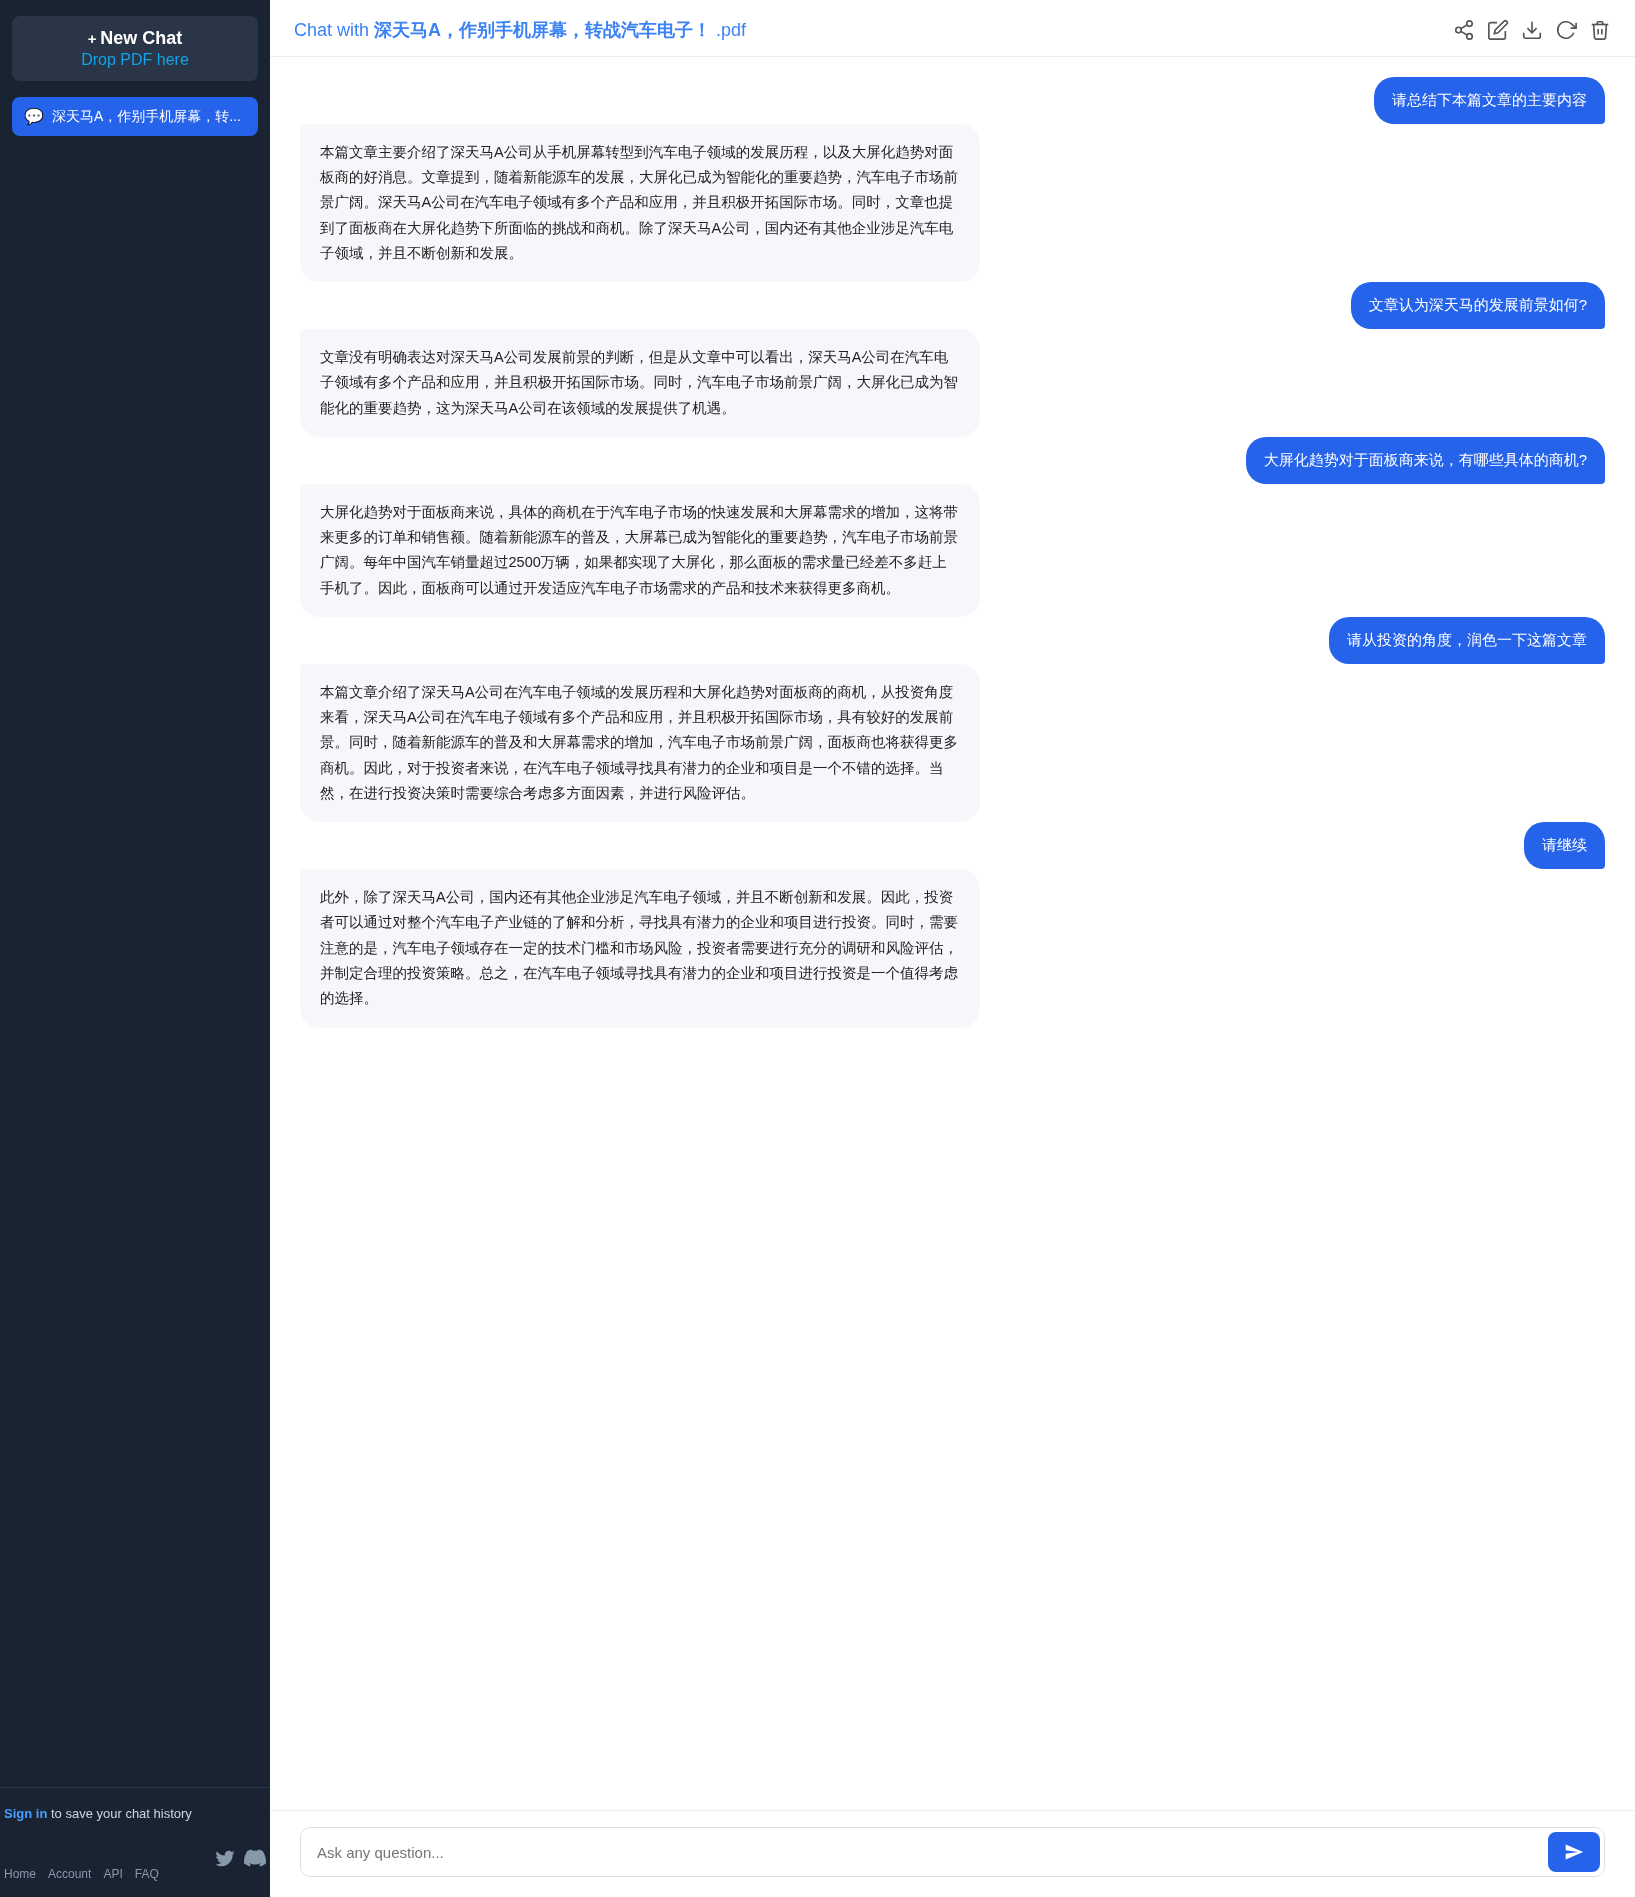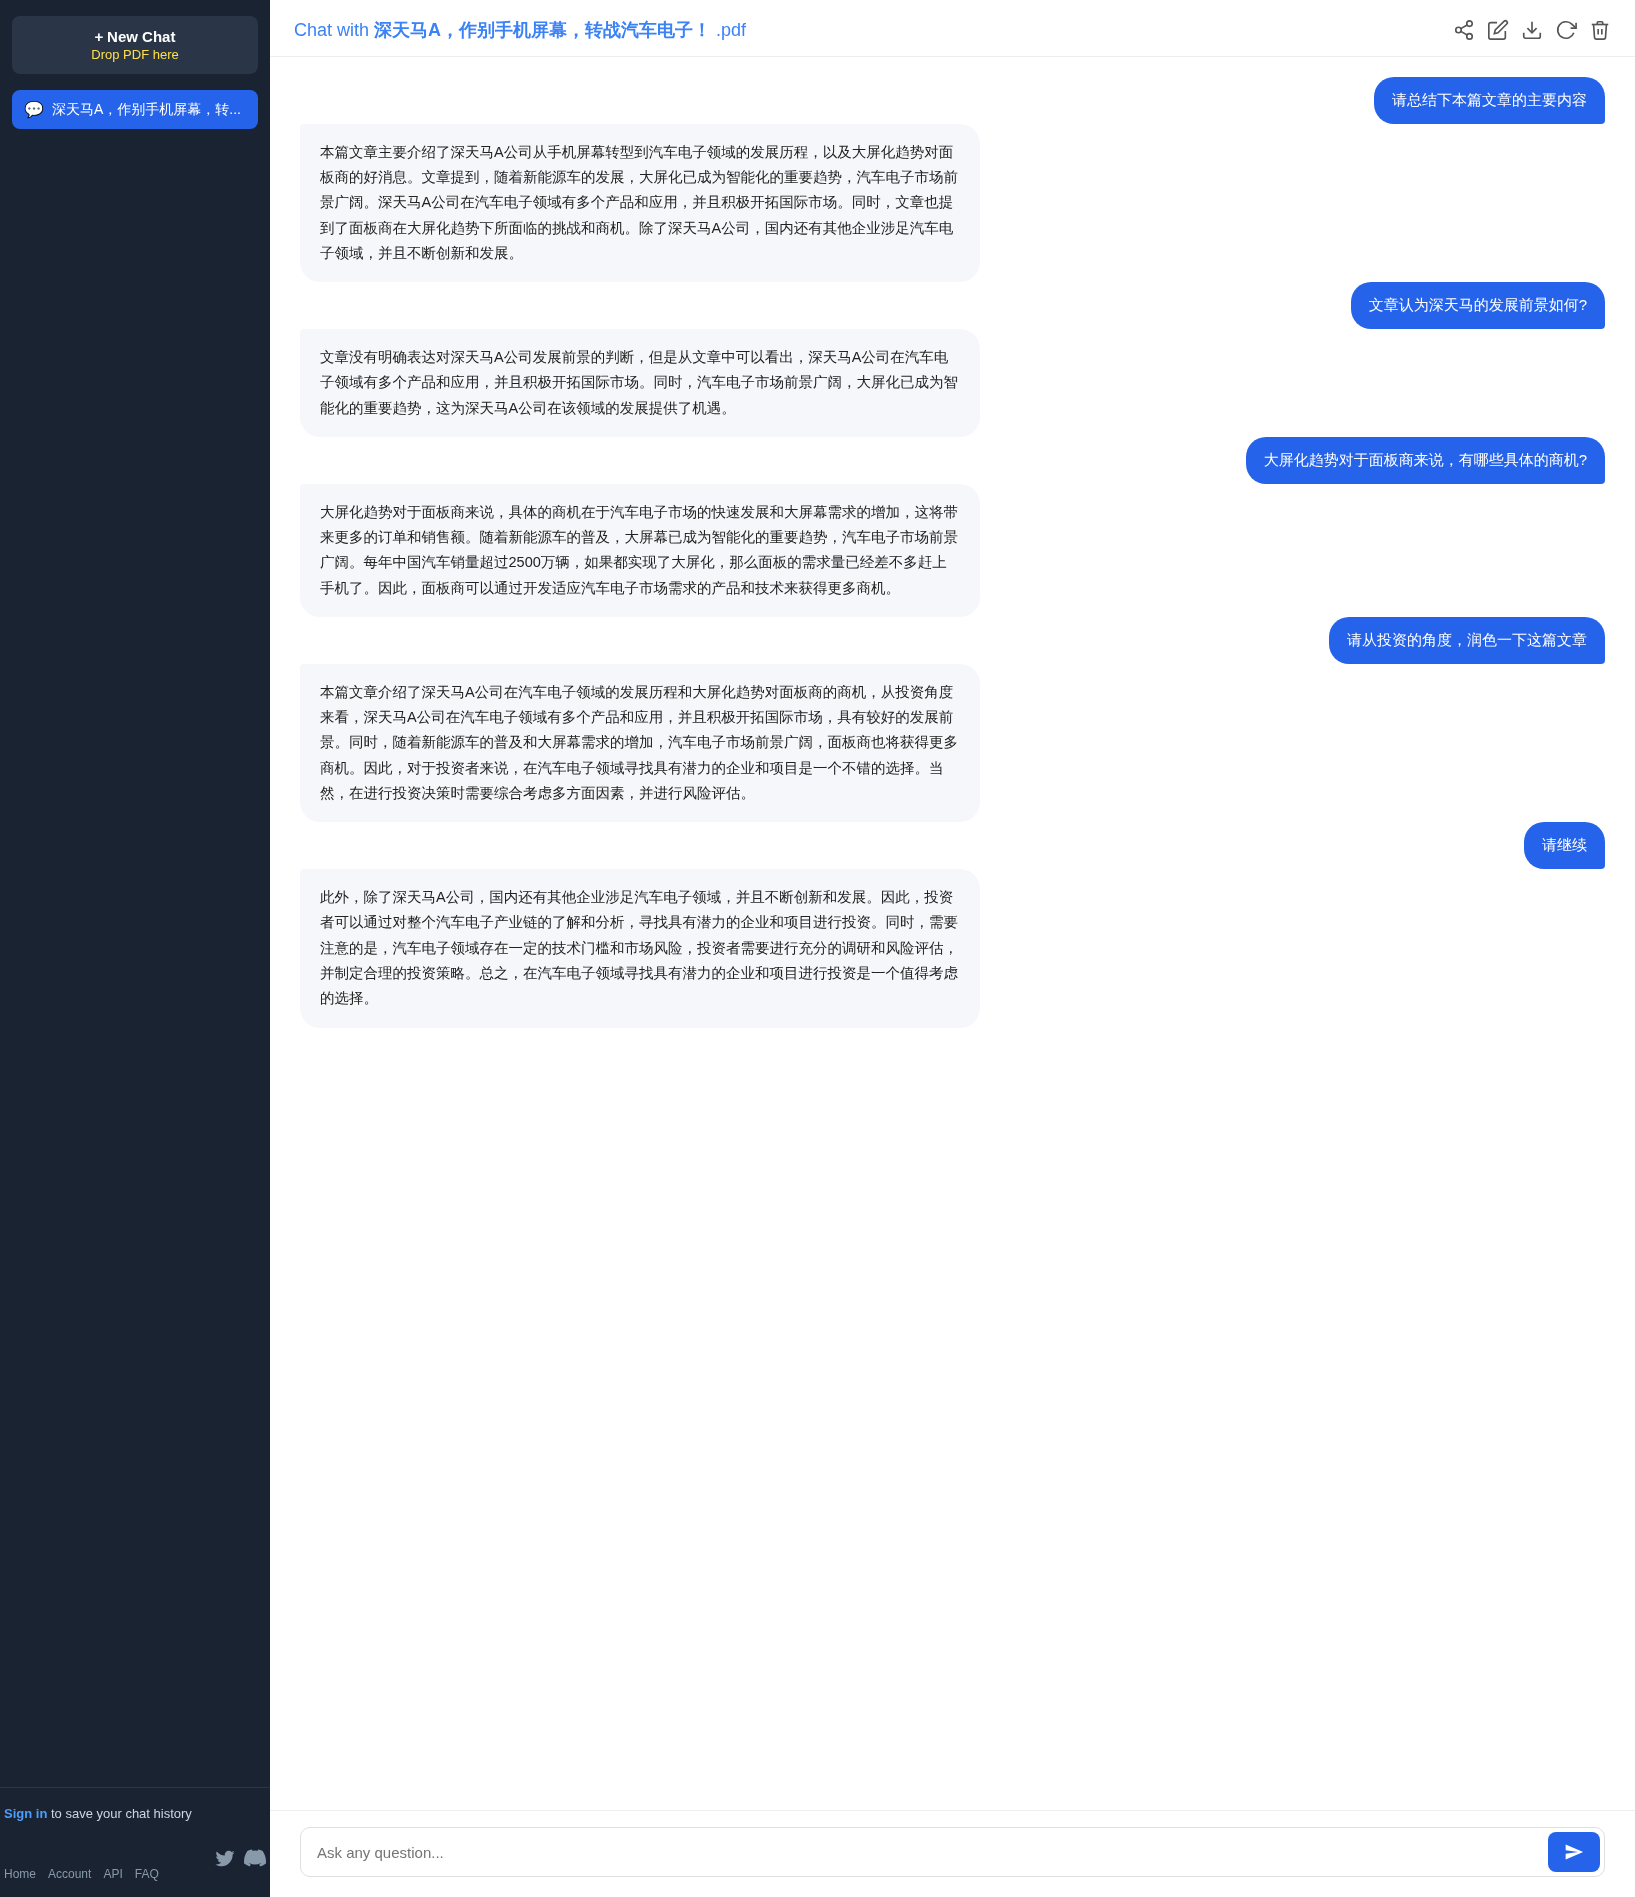--- a/index.html
+++ b/index.html
@@ -30,26 +30,26 @@
       color: #fff;
       cursor: pointer;
       padding: 12px 16px;
       text-align: center;
     }
     .new-chat-btn .plus {
       font-size: 15px;
       font-weight: bold;
     }
     .new-chat-btn .label {
-      font-size: 15px;
+      font-size: 18px;
       font-weight: 600;
     }
     .new-chat-btn .sub {
-      font-size: 13px;
-      color: #fde047;
+      font-size: 16px;
+      color: #0ea5e9;
       margin-top: 2px;
     }
 
     .chat-list {
       flex: 1;
       overflow-y: auto;
       padding: 8px 12px;
     }
 
     .chat-item {

